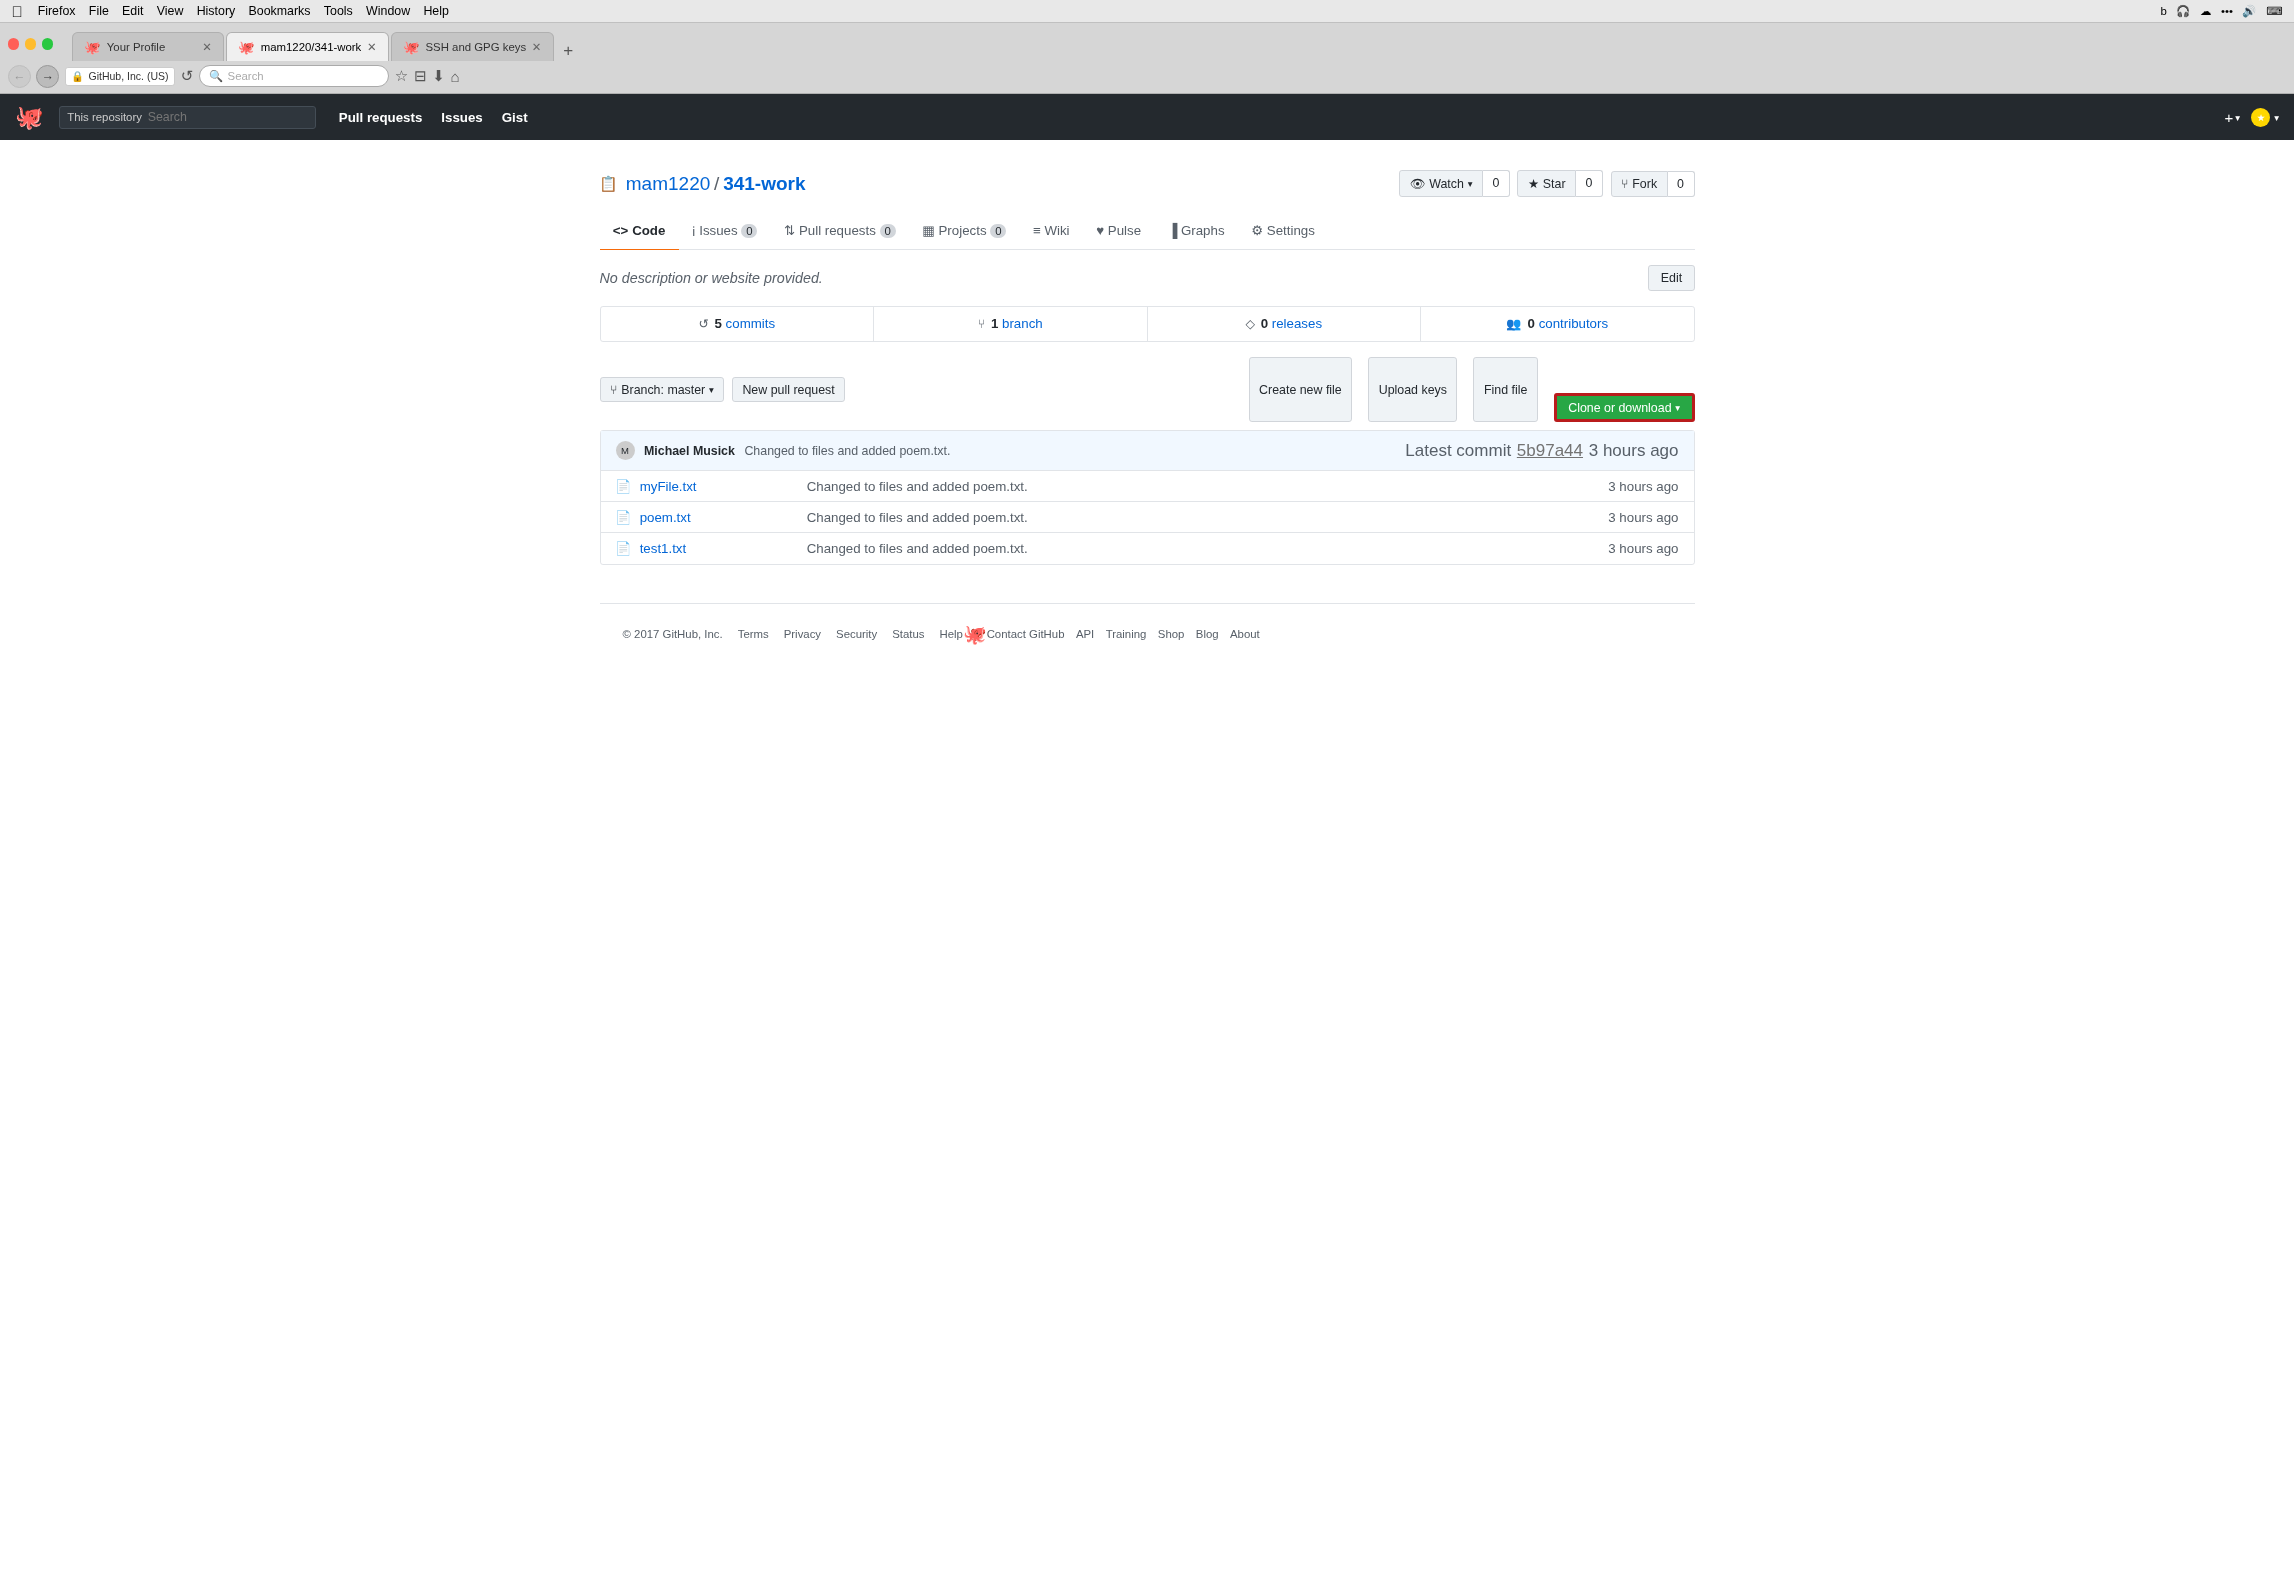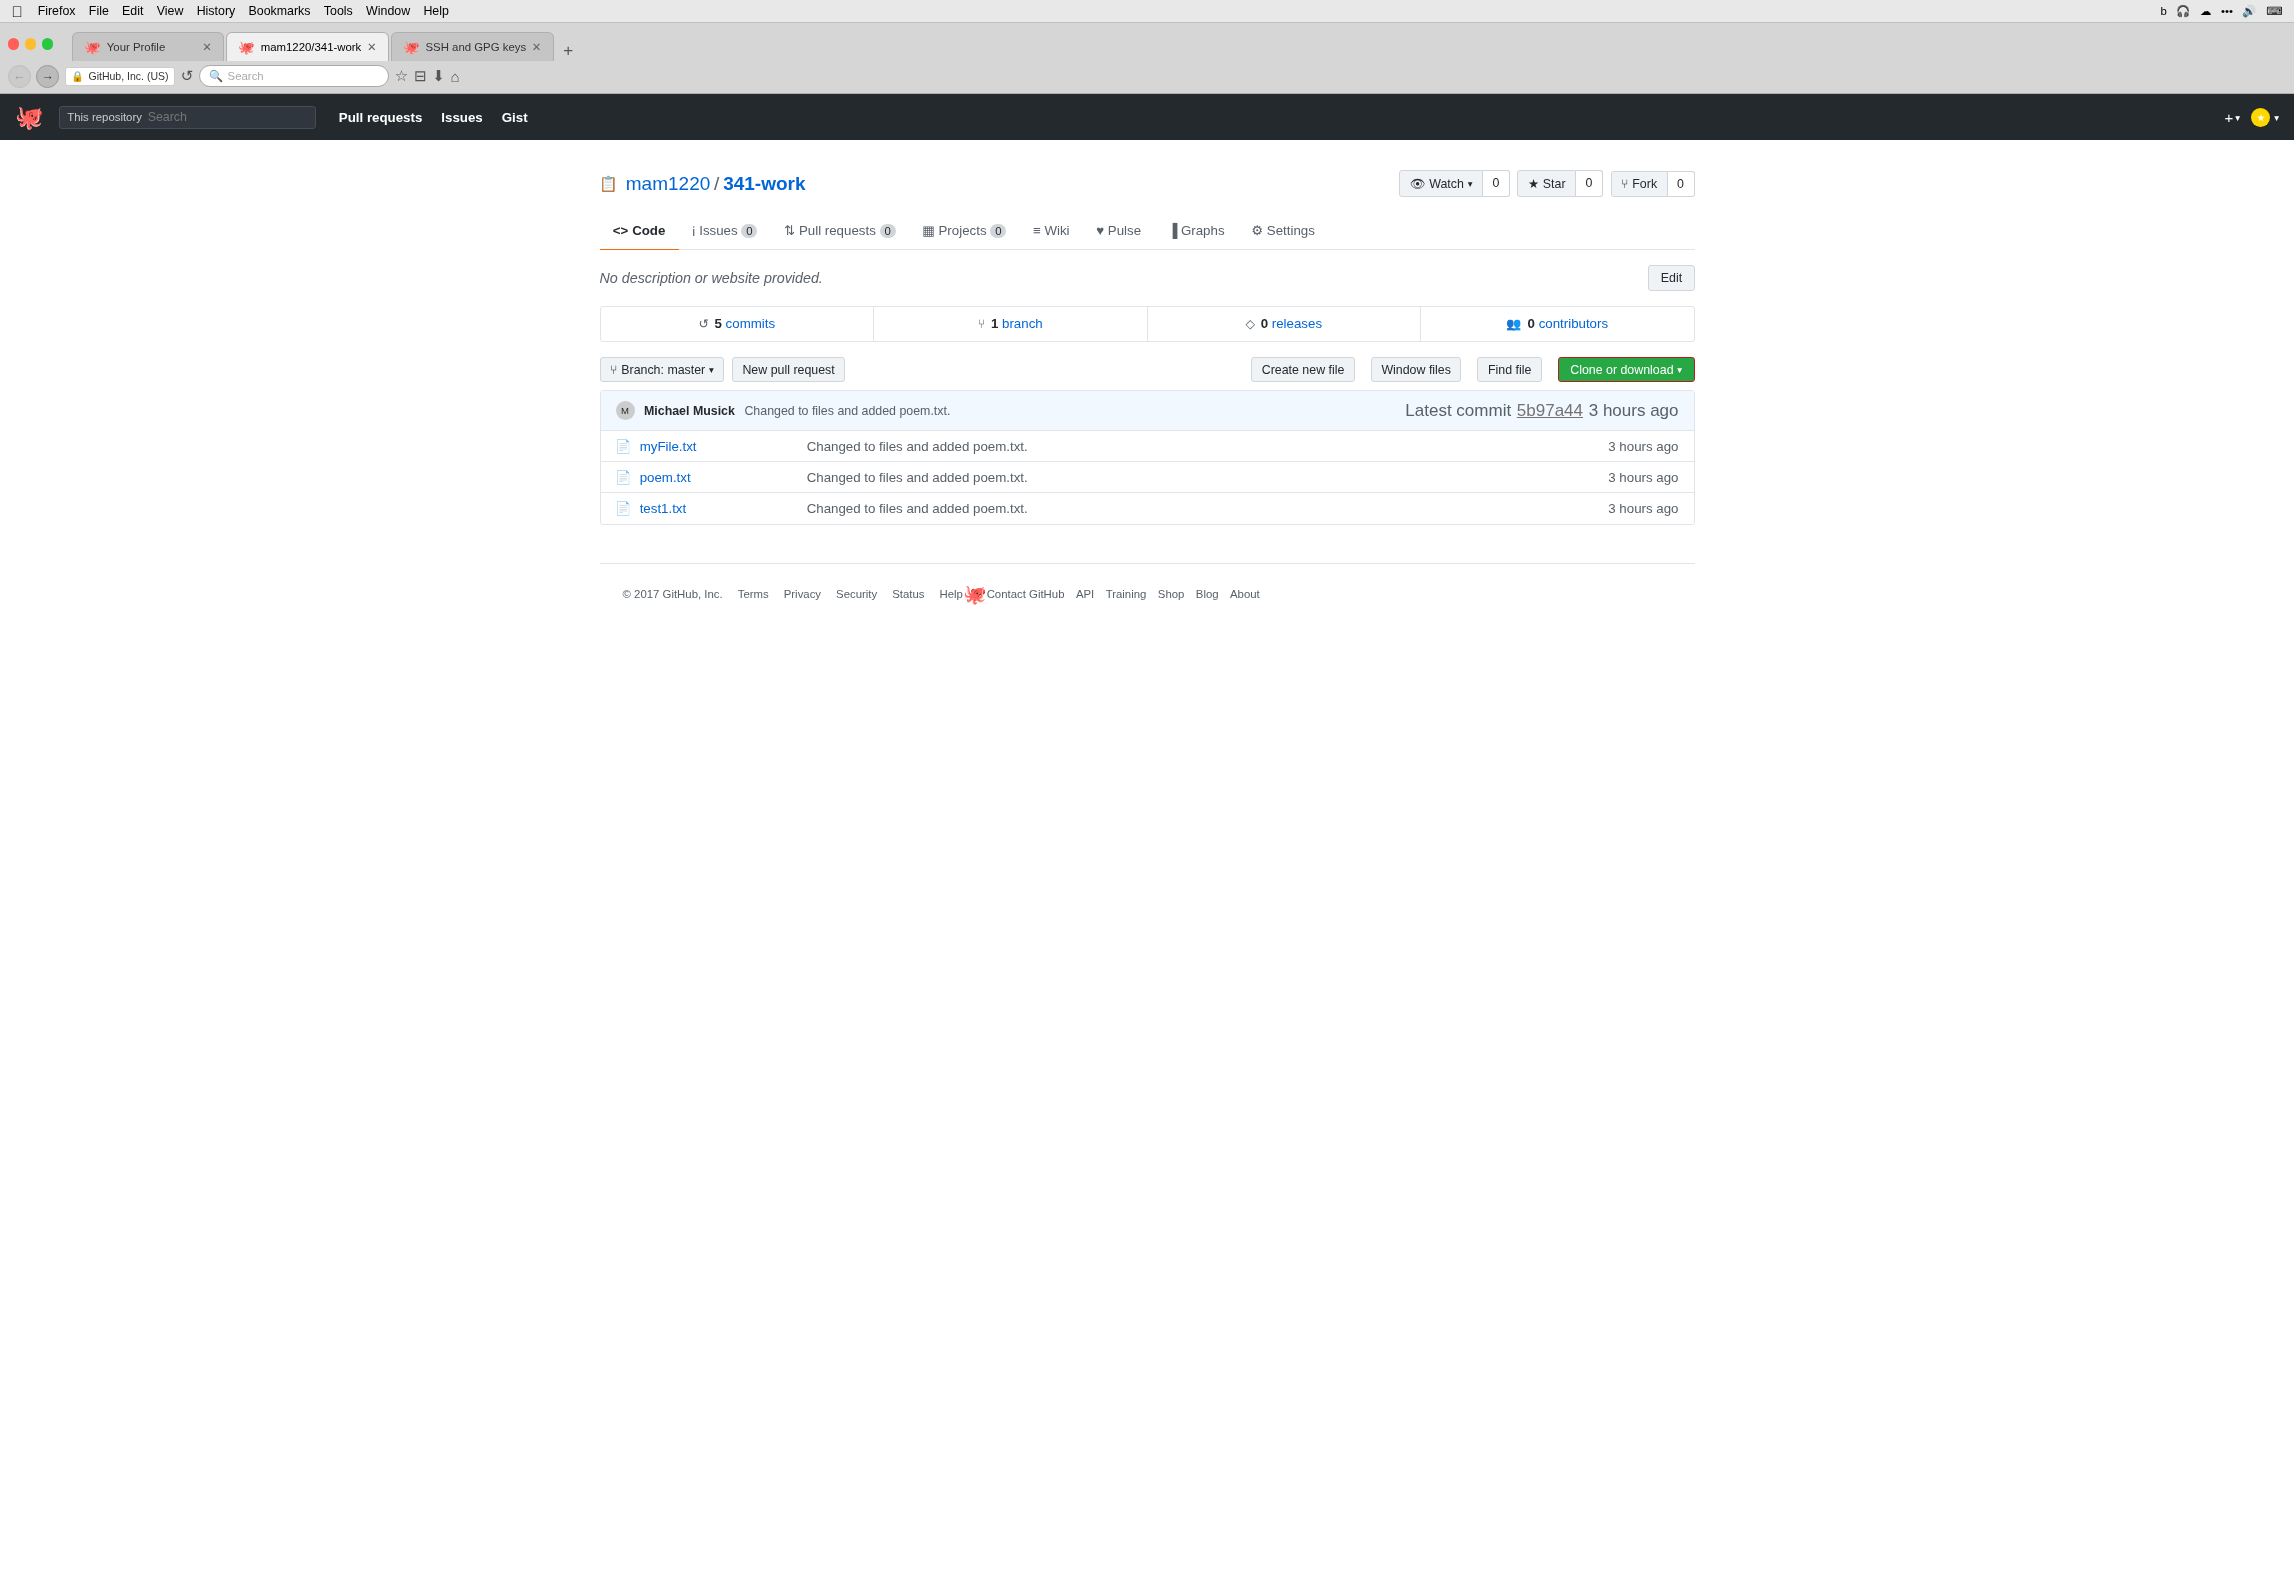--- a/index.html
+++ b/index.html
@@ -313,27 +313,27 @@
       background: #eff3f6;
       border: 1px solid #d1d5da;
       border-radius: 2.9px;
       padding: 4.8px 9.5px;
       font-size: 12.4px;
       cursor: pointer;
       color: #24292e;
     }
     .btn-green {
       background: #28a745;
-      border: 1px solid #b91c1c;
+      border: 3px solid #b91c1c;
       border-radius: 2.9px;
       padding: 4.8px 11.4px;
       font-size: 12.4px;
       cursor: pointer;
       color: #fff;
-      display: flex; align-items: center; gap: 3.8px;
+      display: flex; align-items: center; gap: 3.8px; margin-top: 36px;
     }
 
     
     .file-list {
       border: 1px solid #e1e4e8;
       border-radius: 2.9px;
       margin-top: 7.6px;
     }
     .commit-row {
       display: flex;
@@ -608,21 +608,21 @@
 
   <div class="file-toolbar">
     <button class="branch-btn">
       <span>⑂</span>
       <span>Branch: master</span>
       <span class="dropdown-arrow">▾</span>
     </button>
     <button class="new-pr-btn">New pull request</button>
     <div class="file-toolbar-right">
       <button class="btn-outline">Create new file</button>
-      <button class="btn-outline">Window files</button>
+      <button class="btn-outline">Upload keys</button>
       <button class="btn-outline">Find file</button>
       <button class="btn-green">
         <span>Clone or download</span>
         <span class="dropdown-arrow">▾</span>
       </button>
     </div>
   </div>
 
   <div class="file-list">
 

